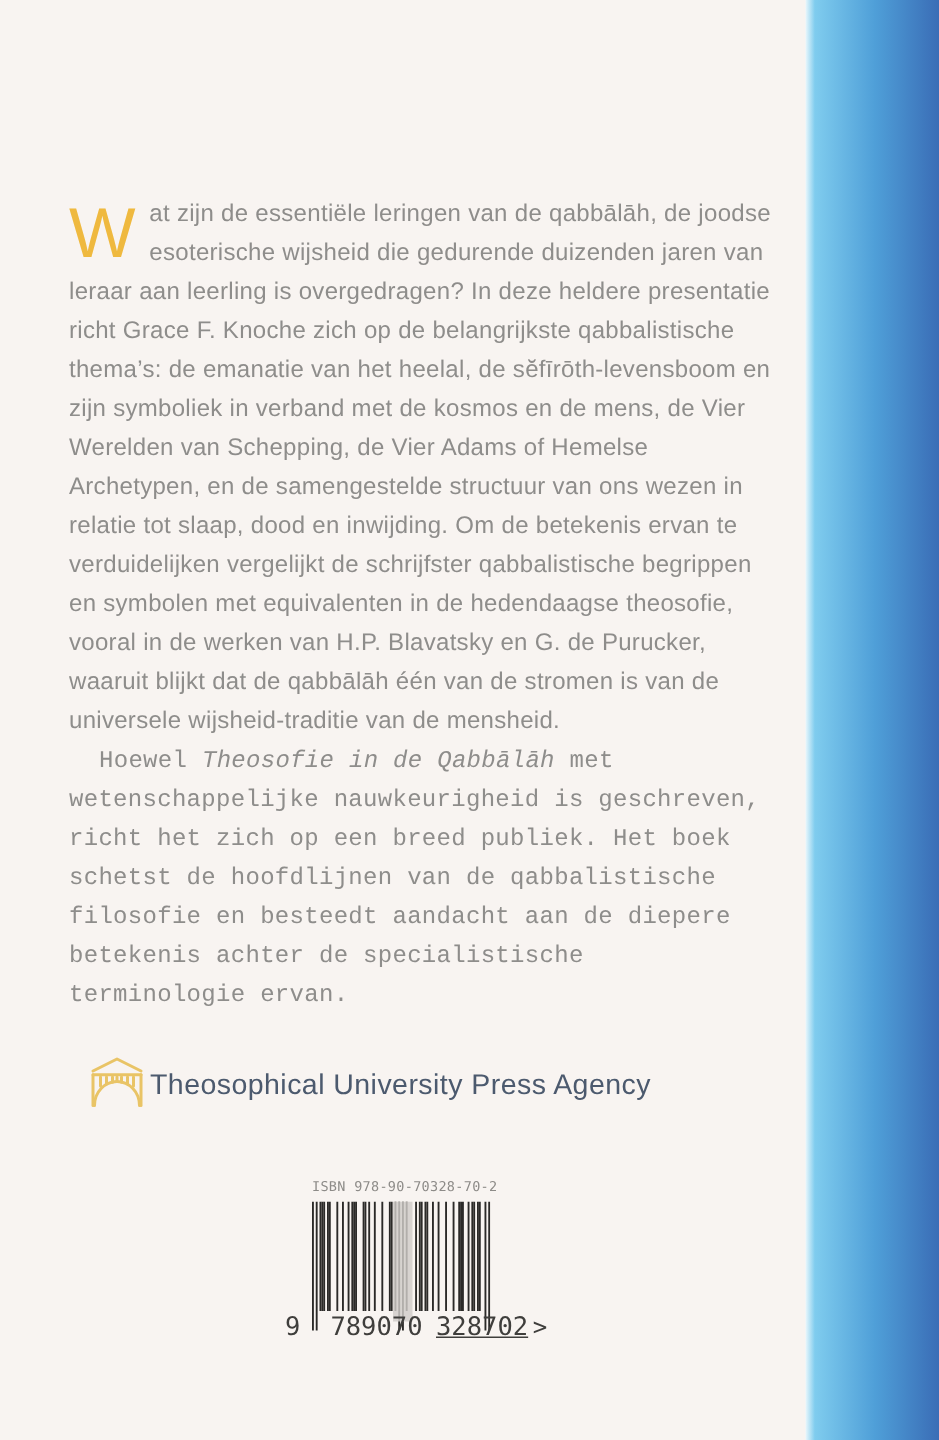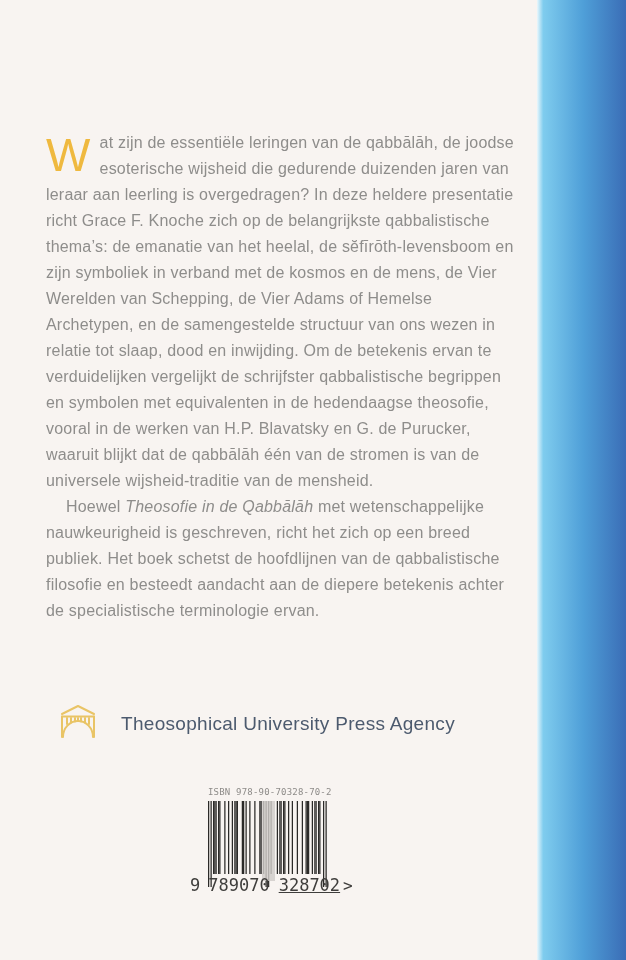--- a/index.html
+++ b/index.html
@@ -13,32 +13,32 @@
   .stripe {
     position:absolute; top:0; right:0;
     width:89px; height:100%;
   }
   .blurb {
     position:absolute; left:46px; top:130px; width:468px;
     font-size:16px; line-height:26px; letter-spacing:0.2px;
     color:#8e8d8b; text-align:left;
   }
   .blurb p { margin:0; padding:0; }
-  .blurb .p2 { text-indent:20px; }
+  .blurb .p2 { text-indent:20px;font-family:Liberation Mono, monospace; }
   .dropcap {
     float:left;
     font-size:47px; line-height:42px;
     margin:4px 9px 0 0;
     color:#efb93f;
     font-weight:400;
   }
   .booktitle { font-style:italic; }
   .publisher {
     position:absolute; left:57px; top:703px;
-    display:flex; align-items:center; gap:22px;
+    display:flex; align-items:center; gap:1px;
   }
   .publisher .logo { color:#e9c466; display:block; }
   .publisher-name {
     font-size:19px; letter-spacing:0.3px;
     color:#4c5a6e;
   }
   .barcode-wrap {
     position:absolute; left:190px; top:787px;
     width:166px; height:122px;
   }
@@ -51,21 +51,21 @@
   .bars {
     position:absolute; left:18px; top:14px;
     width:119px; height:88px; display:block;
   }
   .ean-digits {
     position:absolute; left:0; top:88px; width:166px;
     display:flex; align-items:baseline;
     font-family:"DejaVu Sans Mono", monospace;
     font-size:17px; color:#3f3e3c;
   }
-  .ean-digits .g1 { margin-left:8px; }
+  .ean-digits .g1 { margin-left:20px; }
   .ean-digits .g2 { margin-left:9px;text-decoration:underline; }
   .ean-digits .tr { margin-left:3px; font-size:16px; }
 </style>
 </head>
 <body>
 
 <div class="cover" style="background: rgb(248, 244, 241);">
 
   <div class="stripe" style="background: linear-gradient(90deg, rgb(234, 247, 252) 0%, rgb(127, 204, 238) 7%, rgb(79, 159, 216) 52%, rgb(58, 109, 182) 100%);"></div>
 

